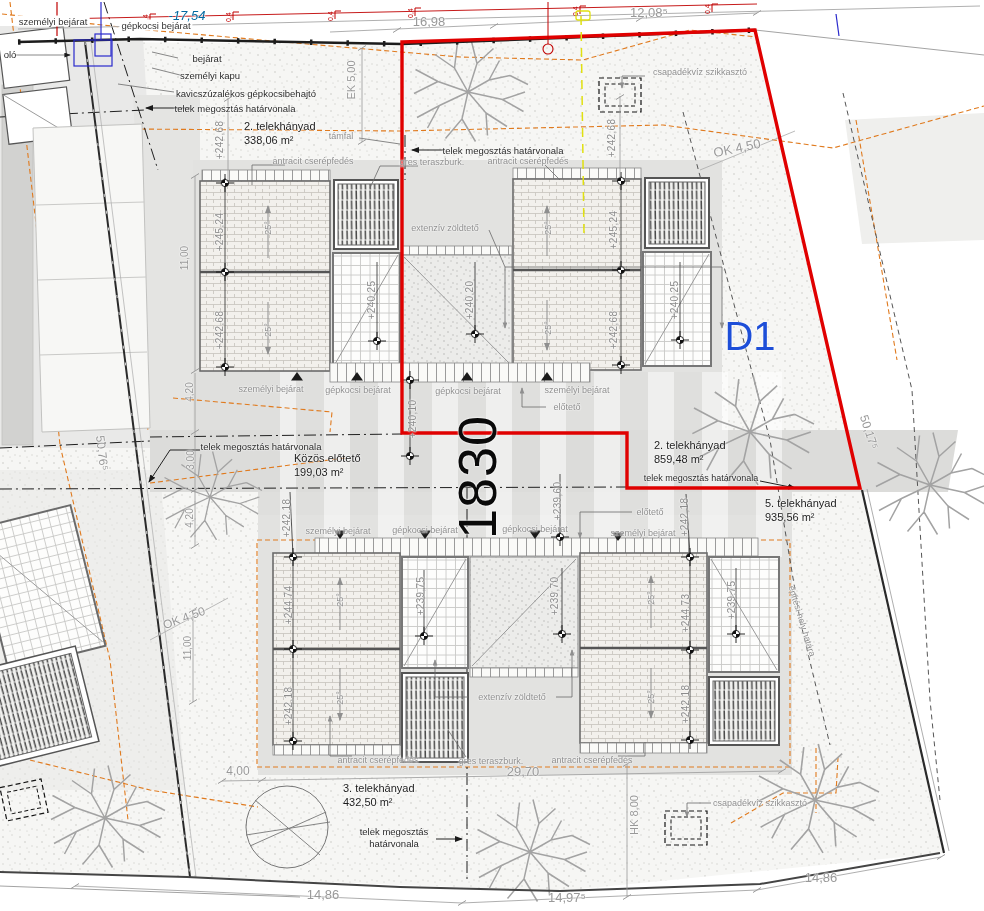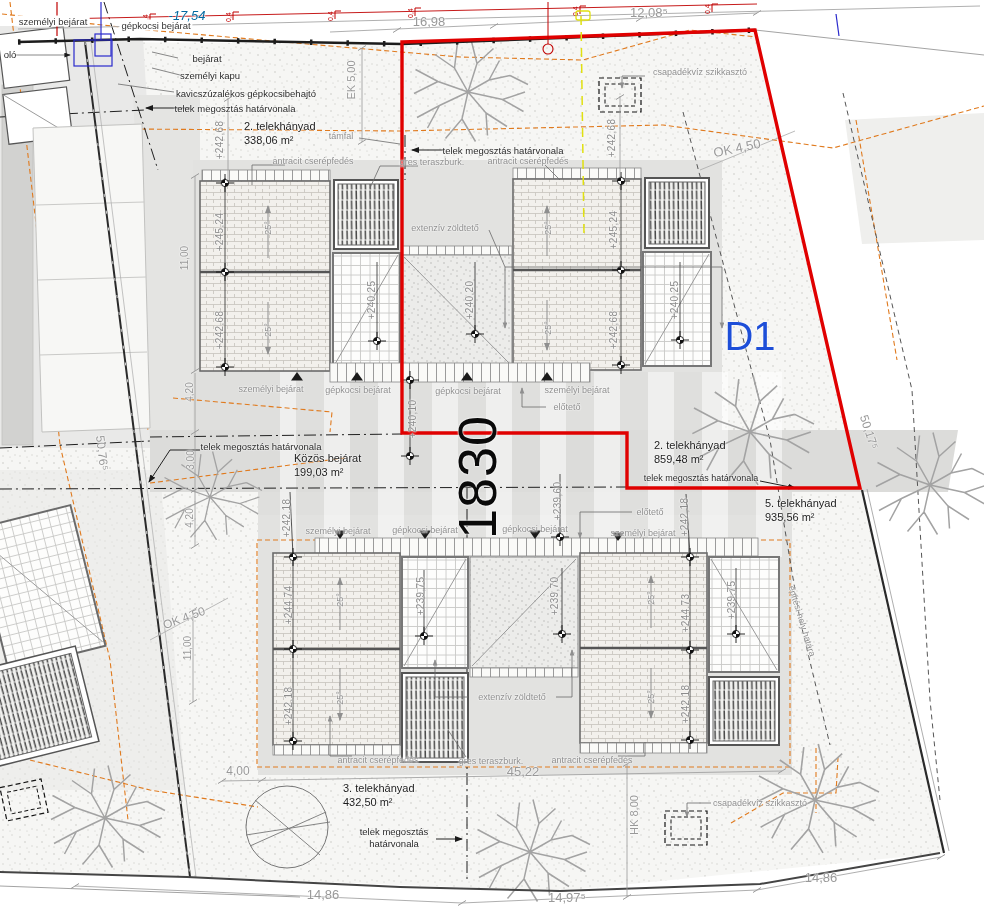--- a/index.html
+++ b/index.html
@@ -452,21 +452,21 @@
 <div class="lbl dim12" style="left:102px;top:453px;transform:translate(-50%,-50%) rotate(83deg)">50,76⁵</div>
 <div class="lbl redbig" style="left:750px;top:336px">D1</div>
 <div class="lbl dim12" style="left:184px;top:618px;transform:translate(-50%,-50%) rotate(-20deg)">OK 4,50</div>
 <div class="lbl dim10" style="left:187px;top:648px;transform:translate(-50%,-50%) rotate(-90deg)">11,00</div>
 <div class="lbl dim10" style="left:189px;top:392px;transform:translate(-50%,-50%) rotate(-90deg)">4,20</div>
 <div class="lbl dim10" style="left:190px;top:460px;transform:translate(-50%,-50%) rotate(-90deg)">3,00</div>
 <div class="lbl dim10" style="left:189px;top:518px;transform:translate(-50%,-50%) rotate(-90deg)">4,20</div>
 
 <div class="lbl dk" style="left:261px;top:446px">telek megosztás határvonala</div>
 <div class="plotlbl" style="left:294px;top:452px">
-  <div>Közös bejárat</div>
+  <div>Közös előtető</div>
   <div>199,03 m²</div>
 </div>
 <div class="lbl big1830" style="left:477px;top:477px;transform:translate(-50%,-50%) rotate(-90deg)">1830</div>
 <div class="lbl elev" style="left:412px;top:419px;transform:translate(-50%,-50%) rotate(-90deg)">+240,10</div>
 <div class="lbl elev" style="left:557px;top:501px;transform:translate(-50%,-50%) rotate(-90deg)">+239,60</div>
 
 <div class="plotlbl" style="left:654px;top:439px">
   <div>2. telekhányad</div>
   <div>859,48 m²</div>
 </div>
@@ -511,18 +511,18 @@
 <div class="lbl" style="left:592px;top:760px">antracit cserépfedés</div>
 
 <div class="plotlbl" style="left:343px;top:782px">
   <div>3. telekhányad</div>
   <div>432,50 m²</div>
 </div>
 <div class="plotlbl" style="left:351px;top:826px;width:86px;white-space:normal;text-align:center;font-size:9.5px;color:#2a2a2a">telek megosztás határvonala</div>
 <div class="lbl" style="left:760px;top:803px">csapadékvíz szikkasztó</div>
 
 <div class="lbl dim12" style="left:238px;top:771px">4,00</div>
-<div class="lbl dim13" style="left:523px;top:771px">45,22</div>
+<div class="lbl dim13" style="left:523px;top:771px">29,70</div>
 <div class="lbl dim11" style="left:634px;top:815px;transform:translate(-50%,-50%) rotate(-90deg)">HK 8,00</div>
 <div class="lbl dim13" style="left:323px;top:894px">14,86</div>
 <div class="lbl dim13" style="left:567px;top:897px">14,97⁵</div>
 <div class="lbl dim13" style="left:821px;top:877px">14,86</div>
 </div>
 
 </body></html>

